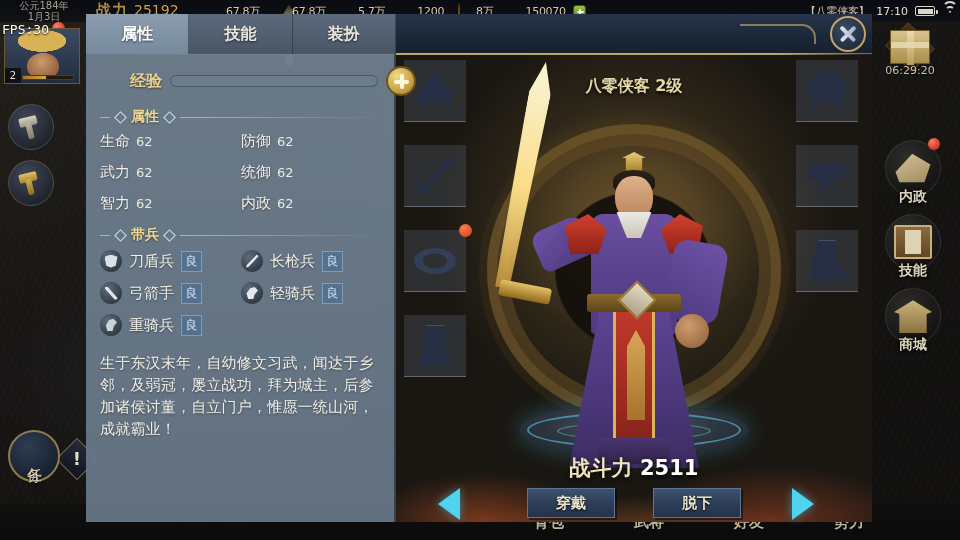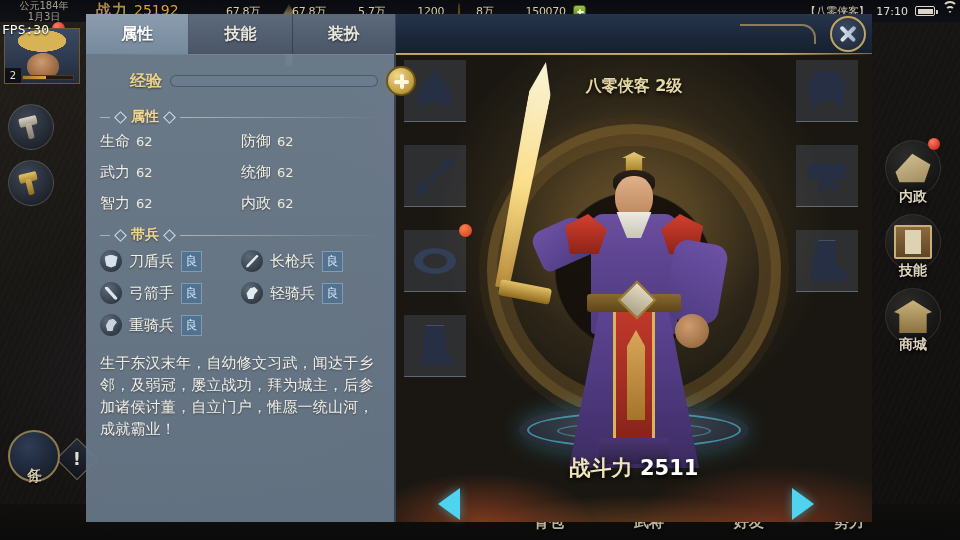--- a/index.html
+++ b/index.html
@@ -659,20 +659,25 @@
       </span>
   </div>
 
   <div class="quest-btn">
     <span>任务</span>
   </div>
   <div class="quest-excl">
     <b>!</b>
   </div>
 
+  <div class="gift">
+    <div class="gift-diamond"></div>
+    <div class="gift-box"></div>
+    <div class="gift-time">06:29:20</div>
+  </div>
 
   <div class="side-menu">
     <div class="side-item">
       <div class="side-circle">
           <span class="si si-gov"></span>
         </div>
       <div class="side-dot"></div>
       <div class="side-label">内政</div>
     </div>
     <div class="side-item">
@@ -750,20 +755,24 @@
         <div class="slot-ghost g-boot"></div>
       </div>
     </div>
 
     <div class="power-line">
       <span>战斗力</span>
       <em>2511</em>
     </div>
     <div class="arrow left"></div>
     <div class="arrow right"></div>
+    <div class="stage-btns">
+      <div class="stage-btn">穿戴</div>
+      <div class="stage-btn">脱下</div>
+    </div>
 
     <div class="info-panel">
 
       <div class="tabs">
         <div class="tab active">属性</div>
         <div class="tab">技能</div>
         <div class="tab">装扮</div>
       </div>
 
       <div class="exp-row">

